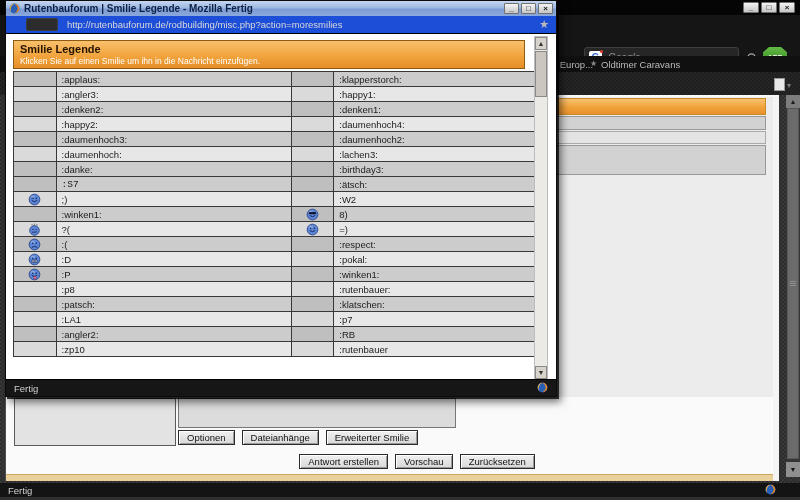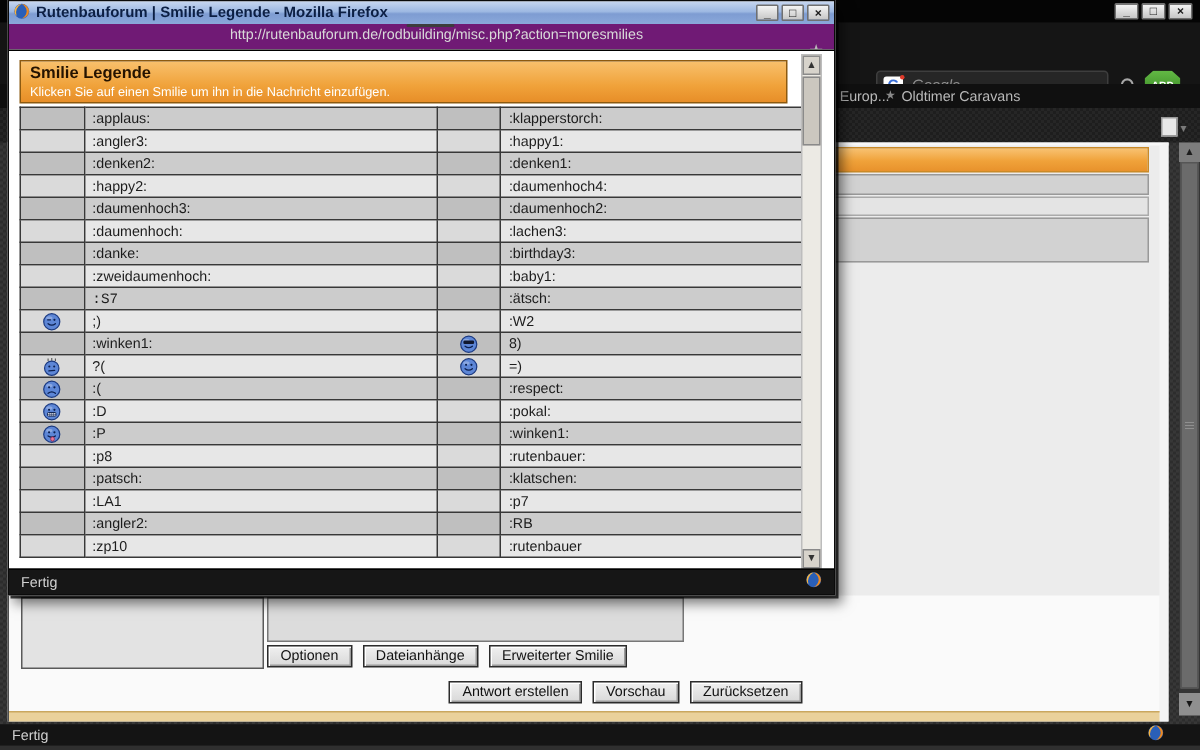--- a/index.html
+++ b/index.html
@@ -85,22 +85,22 @@
   
   #popup{position:absolute;left:5px;top:0;width:552px;height:397px;z-index:10;background:#fff;
          border:1px solid #0b0b0b;box-sizing:border-box;
          box-shadow:2px 2px 0 rgba(0,0,0,.75),4px 5px 8px rgba(0,0,0,.55);}
   .p-titlebar{position:absolute;left:0;top:0;right:0;height:15px;
               background:linear-gradient(#c6d6f0,#9db8e2 45%,#7e9cd2 55%,#8aa8da);
               display:flex;align-items:center;padding:0 3px;box-sizing:border-box;}
   .p-title{flex:1;font-size:10px;font-weight:bold;color:#0c1f44;margin-left:4px;white-space:nowrap;
            overflow:hidden;}
   .p-titlebar .winbtn{width:15px;height:11px;margin-left:2px;}
-  .p-urlbar{position:absolute;left:0;top:15px;right:0;height:17px;background:#701a75;
-            display:flex;align-items:center;padding-left:20px;box-sizing:border-box;flex-direction:column;}
+  .p-urlbar{position:absolute;left:0;top:15px;right:0;height:17px;background:#1d4ed8;
+            display:flex;align-items:center;padding-left:20px;box-sizing:border-box;}
   .p-favbox{width:30px;height:11px;background:#2c2c2c;border:1px solid #3d3d3d;border-radius:2px;margin-right:9px;}
   .p-url{color:#d9d9d9;font-size:9.5px;white-space:nowrap;}
   .p-star{margin-left:auto;margin-right:7px;color:#b9b9b9;font-size:11px;line-height:11px;}
   .p-content{position:absolute;left:0;top:32px;right:0;height:348px;background:#fff;
              border-top:1px solid #000;box-sizing:border-box;overflow:hidden;}
   .legend-hd{position:absolute;left:7px;top:6px;width:512px;
              background:linear-gradient(#f8c06c,#f0a23a 60%,#e78e28);
              border:1px solid #8c5a10;padding:2px 6px;box-sizing:border-box;}
   .legend-title{font-size:11px;font-weight:bold;color:#241300;line-height:13px;}
   .legend-sub{font-size:8.5px;color:#ffffff;line-height:10px;}
@@ -210,21 +210,21 @@
 
   <div id="popup">
     <div class="p-titlebar">
       <span>
         <svg width="11" height="11" viewBox="0 0 12 12">
             <circle cx="6" cy="6" r="5.4" fill="#2a5fb8"></circle>
             <path d="M6 .8a5.2 5.2 0 0 1 0 10.4A6.4 6.4 0 0 0 9.6 6 6.6 6.6 0 0 0 6 .8z" fill="#f08a1e"></path>
             <path d="M6 .8A5.2 5.2 0 0 0 .8 6c0 1.4.5 2.6 1.4 3.5A6.9 6.9 0 0 1 6 .8z" fill="#f6b33e"></path>
           </svg>
       </span>
-      <span class="p-title">Rutenbauforum | Smilie Legende - Mozilla Firefox</span>
+      <span class="p-title">Rutenbauforum | Smilie Legende - Mozilla Fertig</span>
       <div class="winbtn">_</div>
       <div class="winbtn">□</div>
       <div class="winbtn">×</div>
     </div>
 
     <div class="p-urlbar">
       <div class="p-favbox"></div>
       <span class="p-url">http://rutenbauforum.de/rodbuilding/misc.php?action=moresmilies</span>
       <span class="p-star">★</span>
     </div>
@@ -270,26 +270,20 @@
               <td class="icon-cell" style="width: 42px;"></td>
               <td class="code-cell" style="width: 232px;">:daumenhoch:</td>
               <td class="icon-cell" style="width: 42px;"></td>
               <td class="code-cell" style="width: 199px;">:lachen3:</td>
             </tr>
             <tr class="odd">
               <td class="icon-cell" style="width: 42px;"></td>
               <td class="code-cell" style="width: 232px;">:danke:</td>
               <td class="icon-cell" style="width: 42px;"></td>
               <td class="code-cell" style="width: 199px;">:birthday3:</td>
-            </tr>
-            <tr class="even">
-              <td class="icon-cell" style="width: 42px;"></td>
-              <td class="code-cell" style="width: 232px;">:zweidaumenhoch:</td>
-              <td class="icon-cell" style="width: 42px;"></td>
-              <td class="code-cell" style="width: 199px;">:baby1:</td>
             </tr>
             <tr class="odd">
               <td class="icon-cell" style="width: 42px;"></td>
               <td class="code-cell" style="width: 232px; font-family: Liberation Mono, monospace;">:S7</td>
               <td class="icon-cell" style="width: 42px;"></td>
               <td class="code-cell" style="width: 199px;">:ätsch:</td>
             </tr>
             <tr class="even">
               <td class="icon-cell" style="width: 42px;"><svg width="13" height="13" viewBox="0 0 16 16">
                   <circle cx="8" cy="8" r="6.6" fill="#5d86d6" stroke="#1c3a80" stroke-width="1"></circle>

